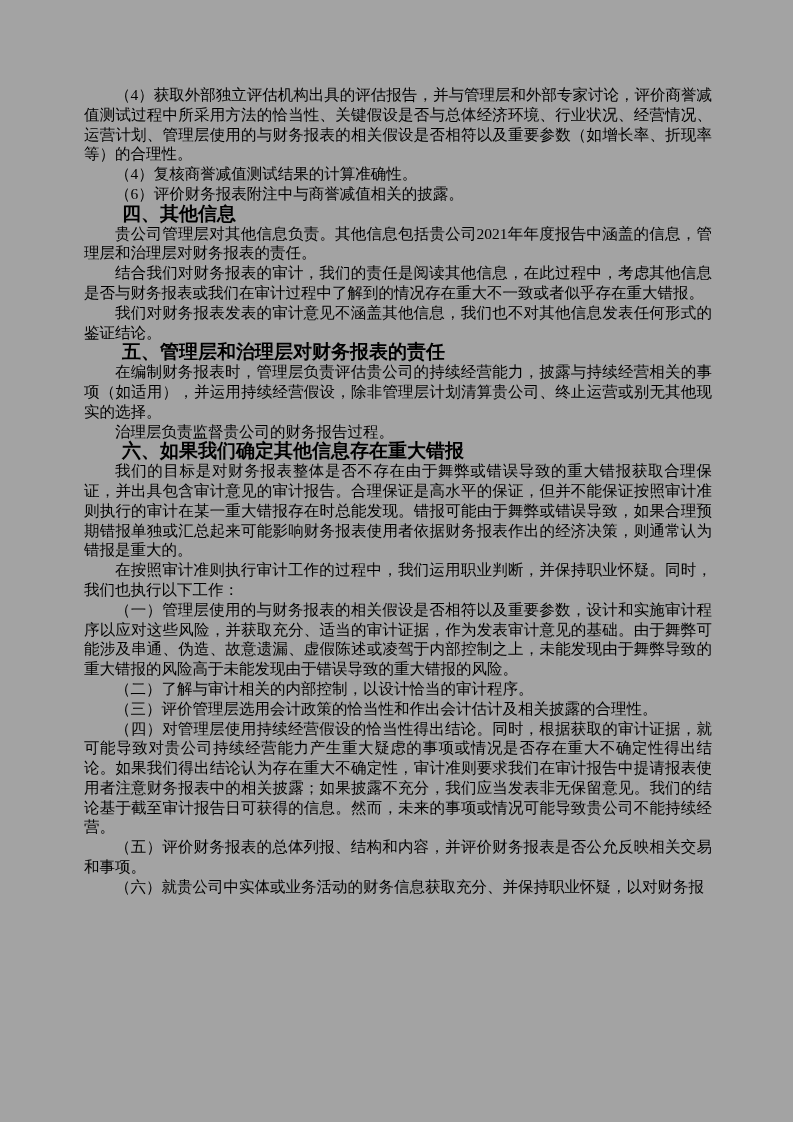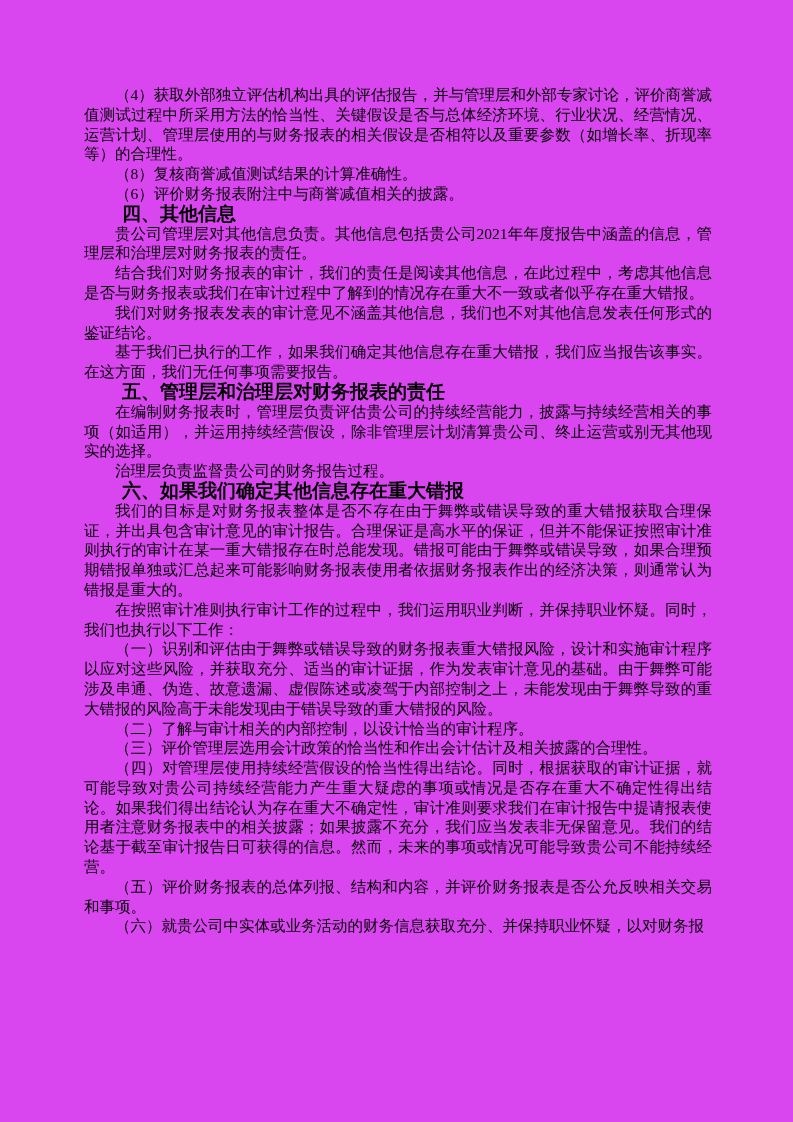--- a/index.html
+++ b/index.html
@@ -7,21 +7,21 @@
   body {
     width: 793px;
     height: 1122px;
     font-family: "Liberation Serif", "DejaVu Serif", serif;
     color: #000000;
   }
   .page {
     position: relative;
     width: 793px;
     height: 1122px;
-    background: #d946ef;
+    background: #a3a3a3;
     overflow: hidden;
   }
   .content {
     position: absolute;
     left: 84px;
     top: 85px;
     width: 628px;
     font-size: 15.5px;
     line-height: 19.8px;
     text-align: justify;
@@ -38,33 +38,32 @@
     font-weight: bold;
     line-height: 19.8px;
   }
 </style>
 </head>
 <body>
 
 <div class="page">
   <main class="content">
     <p class="para">（4）获取外部独立评估机构出具的评估报告，并与管理层和外部专家讨论，评价商誉减值测试过程中所采用方法的恰当性、关键假设是否与总体经济环境、行业状况、经营情况、运营计划、管理层使用的与财务报表的相关假设是否相符以及重要参数（如增长率、折现率等）的合理性。</p>
-    <p class="para">（8）复核商誉减值测试结果的计算准确性。</p>
+    <p class="para">（4）复核商誉减值测试结果的计算准确性。</p>
     <p class="para">（6）评价财务报表附注中与商誉减值相关的披露。</p>
     <h2 class="heading">四、其他信息</h2>
     <p class="para">贵公司管理层对其他信息负责。其他信息包括贵公司2021年年度报告中涵盖的信息，管理层和治理层对财务报表的责任。</p>
     <p class="para">结合我们对财务报表的审计，我们的责任是阅读其他信息，在此过程中，考虑其他信息是否与财务报表或我们在审计过程中了解到的情况存在重大不一致或者似乎存在重大错报。</p>
     <p class="para">我们对财务报表发表的审计意见不涵盖其他信息，我们也不对其他信息发表任何形式的鉴证结论。</p>
-    <p class="para">基于我们已执行的工作，如果我们确定其他信息存在重大错报，我们应当报告该事实。在这方面，我们无任何事项需要报告。</p>
     <h2 class="heading">五、管理层和治理层对财务报表的责任</h2>
     <p class="para">在编制财务报表时，管理层负责评估贵公司的持续经营能力，披露与持续经营相关的事项（如适用），并运用持续经营假设，除非管理层计划清算贵公司、终止运营或别无其他现实的选择。</p>
     <p class="para">治理层负责监督贵公司的财务报告过程。</p>
     <h2 class="heading">六、如果我们确定其他信息存在重大错报</h2>
     <p class="para">我们的目标是对财务报表整体是否不存在由于舞弊或错误导致的重大错报获取合理保证，并出具包含审计意见的审计报告。合理保证是高水平的保证，但并不能保证按照审计准则执行的审计在某一重大错报存在时总能发现。错报可能由于舞弊或错误导致，如果合理预期错报单独或汇总起来可能影响财务报表使用者依据财务报表作出的经济决策，则通常认为错报是重大的。</p>
     <p class="para">在按照审计准则执行审计工作的过程中，我们运用职业判断，并保持职业怀疑。同时，我们也执行以下工作：</p>
-    <p class="para">（一）识别和评估由于舞弊或错误导致的财务报表重大错报风险，设计和实施审计程序以应对这些风险，并获取充分、适当的审计证据，作为发表审计意见的基础。由于舞弊可能涉及串通、伪造、故意遗漏、虚假陈述或凌驾于内部控制之上，未能发现由于舞弊导致的重大错报的风险高于未能发现由于错误导致的重大错报的风险。</p>
+    <p class="para">（一）管理层使用的与财务报表的相关假设是否相符以及重要参数，设计和实施审计程序以应对这些风险，并获取充分、适当的审计证据，作为发表审计意见的基础。由于舞弊可能涉及串通、伪造、故意遗漏、虚假陈述或凌驾于内部控制之上，未能发现由于舞弊导致的重大错报的风险高于未能发现由于错误导致的重大错报的风险。</p>
     <p class="para">（二）了解与审计相关的内部控制，以设计恰当的审计程序。</p>
     <p class="para">（三）评价管理层选用会计政策的恰当性和作出会计估计及相关披露的合理性。</p>
     <p class="para">（四）对管理层使用持续经营假设的恰当性得出结论。同时，根据获取的审计证据，就可能导致对贵公司持续经营能力产生重大疑虑的事项或情况是否存在重大不确定性得出结论。如果我们得出结论认为存在重大不确定性，审计准则要求我们在审计报告中提请报表使用者注意财务报表中的相关披露；如果披露不充分，我们应当发表非无保留意见。我们的结论基于截至审计报告日可获得的信息。然而，未来的事项或情况可能导致贵公司不能持续经营。</p>
     <p class="para">（五）评价财务报表的总体列报、结构和内容，并评价财务报表是否公允反映相关交易和事项。</p>
     <p class="para">（六）就贵公司中实体或业务活动的财务信息获取充分、并保持职业怀疑，以对财务报</p>
   </main>
 </div>
 
 </body></html>

